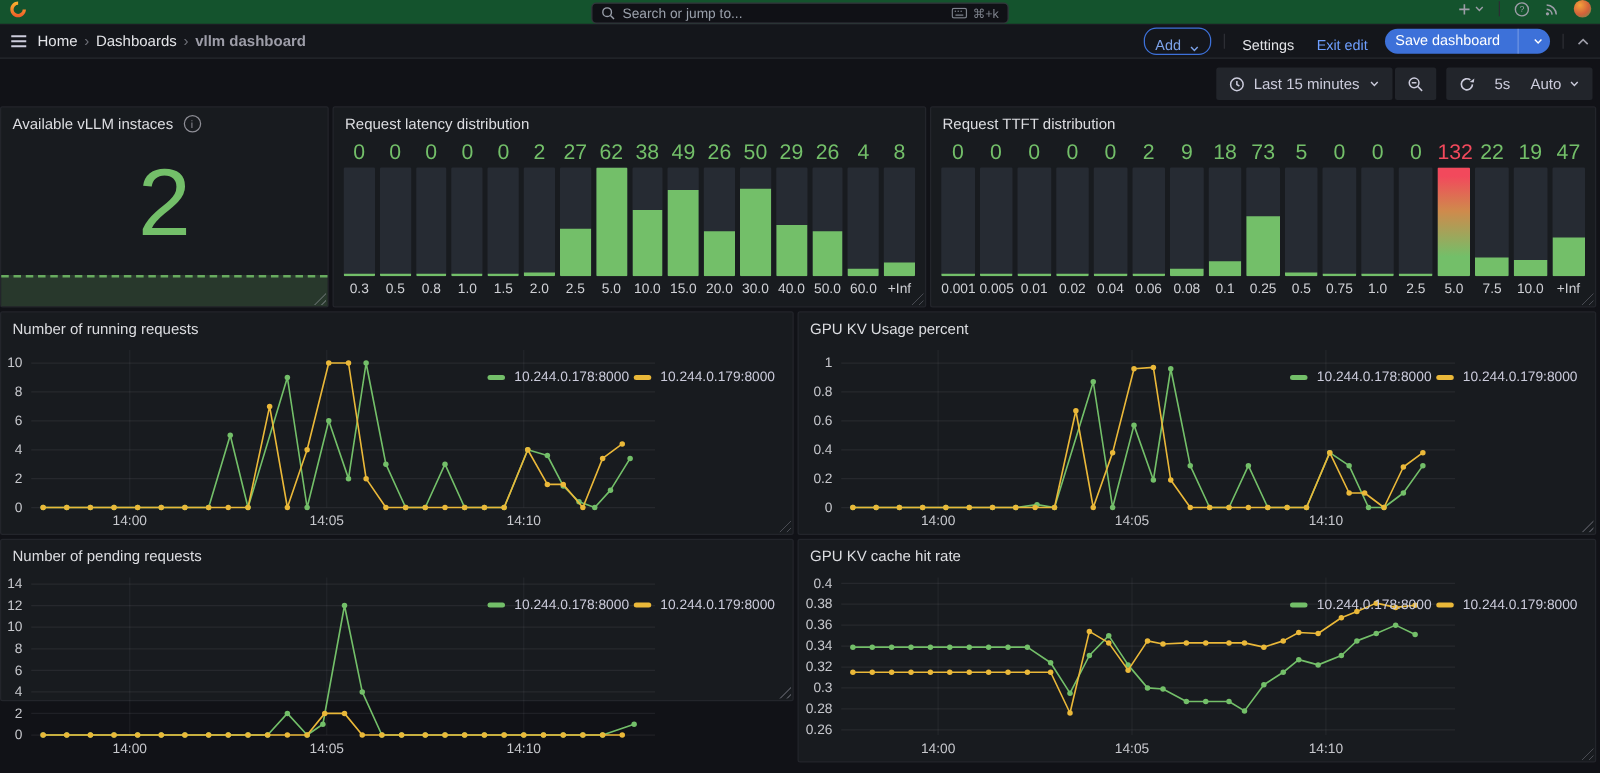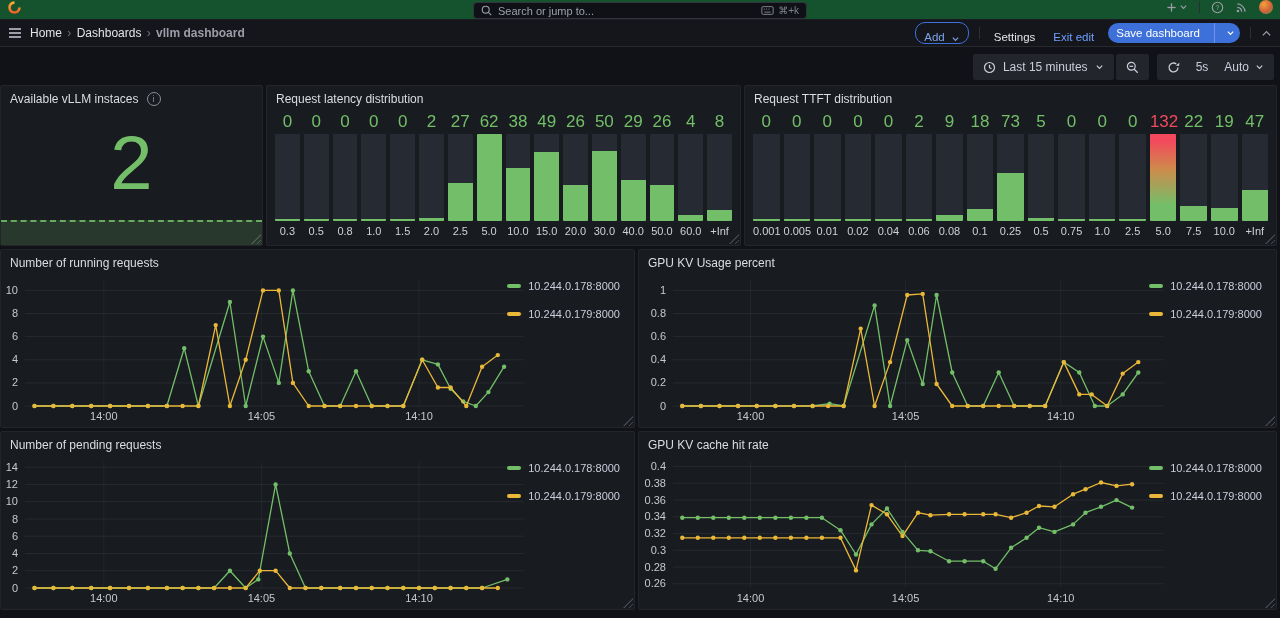--- a/index.html
+++ b/index.html
@@ -59,21 +59,21 @@
   
   .bar-chart{position:absolute;top:26px;left:8px;right:8px;bottom:6px;display:flex;gap:4px}
   .bar-col{flex:1;display:flex;flex-direction:column;min-width:0}
   .bar-value{height:20px;font-size:17px;text-align:center;line-height:20px}
   .bar-track{flex:1;margin-top:2px;position:relative;background:#262b33;border-radius:1px;overflow:hidden}
   .bar-fill{position:absolute;left:0;right:0;bottom:0}
   .bar-label{height:14px;padding-top:4px;font-size:11px;font-weight:500;text-align:center;color:#d0d1d6;
     white-space:nowrap}
   
   .line-chart{position:absolute;top:22px;left:4px;right:6px;bottom:3px}
-  .legend{position:absolute;top:8px;right:8px;display:flex;flex-direction:column;gap:16px;font-size:11px;color:#ccccdc}
+  .legend{position:absolute;top:24px;right:8px;display:flex;flex-direction:row;gap:4px;font-size:11px;color:#ccccdc}
   .legend-item{display:flex;align-items:center;gap:7px;cursor:pointer}
   .legend-dash{width:14px;height:4px;border-radius:2px}
 </style>
 </head>
 <body>
 
 <div class="topbar">
   <span class="logo">
     <svg viewBox="0 0 24 24" width="15" height="15">
       <defs>
@@ -663,21 +663,21 @@
         </div>
         <div class="legend-item">
           <span class="legend-dash" style="background:#EAB839"></span>
           <span>10.244.0.179:8000</span>
         </div>
       </div>
     </div>
   <div class="resize-handle"></div>
 </div>
 
-<div class="panel" style="left:0;top:431px;width:635px;height:179px">
+<div class="panel" style="left:0;top:431px;width:635px;height:130px">
   <div class="panel-header">
     <span>Number of pending requests</span>
   </div>
   <div class="line-chart">
       <svg width="623" height="152">
         <line x1="20" x2="519" y1="134.0" y2="134.0" stroke="rgba(204,204,220,0.08)"></line>
         <text x="13" y="137.5" text-anchor="end" font-size="11" fill="#c7c8cd">0</text>
         <line x1="20" x2="519" y1="116.7" y2="116.7" stroke="rgba(204,204,220,0.08)"></line>
         <text x="13" y="120.2" text-anchor="end" font-size="11" fill="#c7c8cd">2</text>
         <line x1="20" x2="519" y1="99.5" y2="99.5" stroke="rgba(204,204,220,0.08)"></line>

